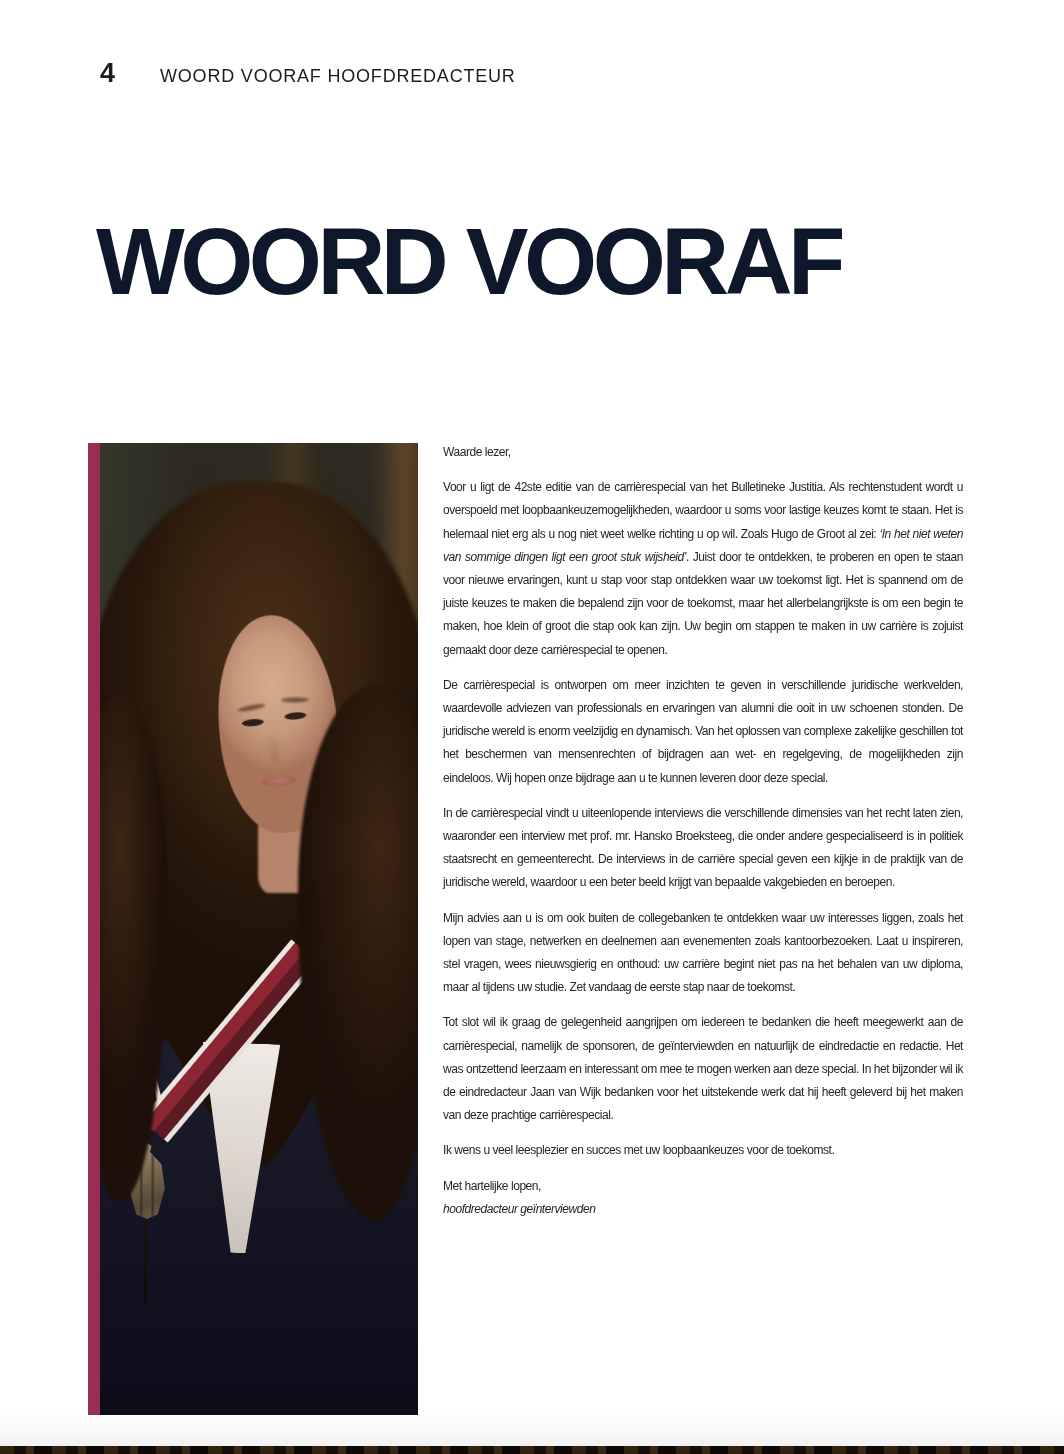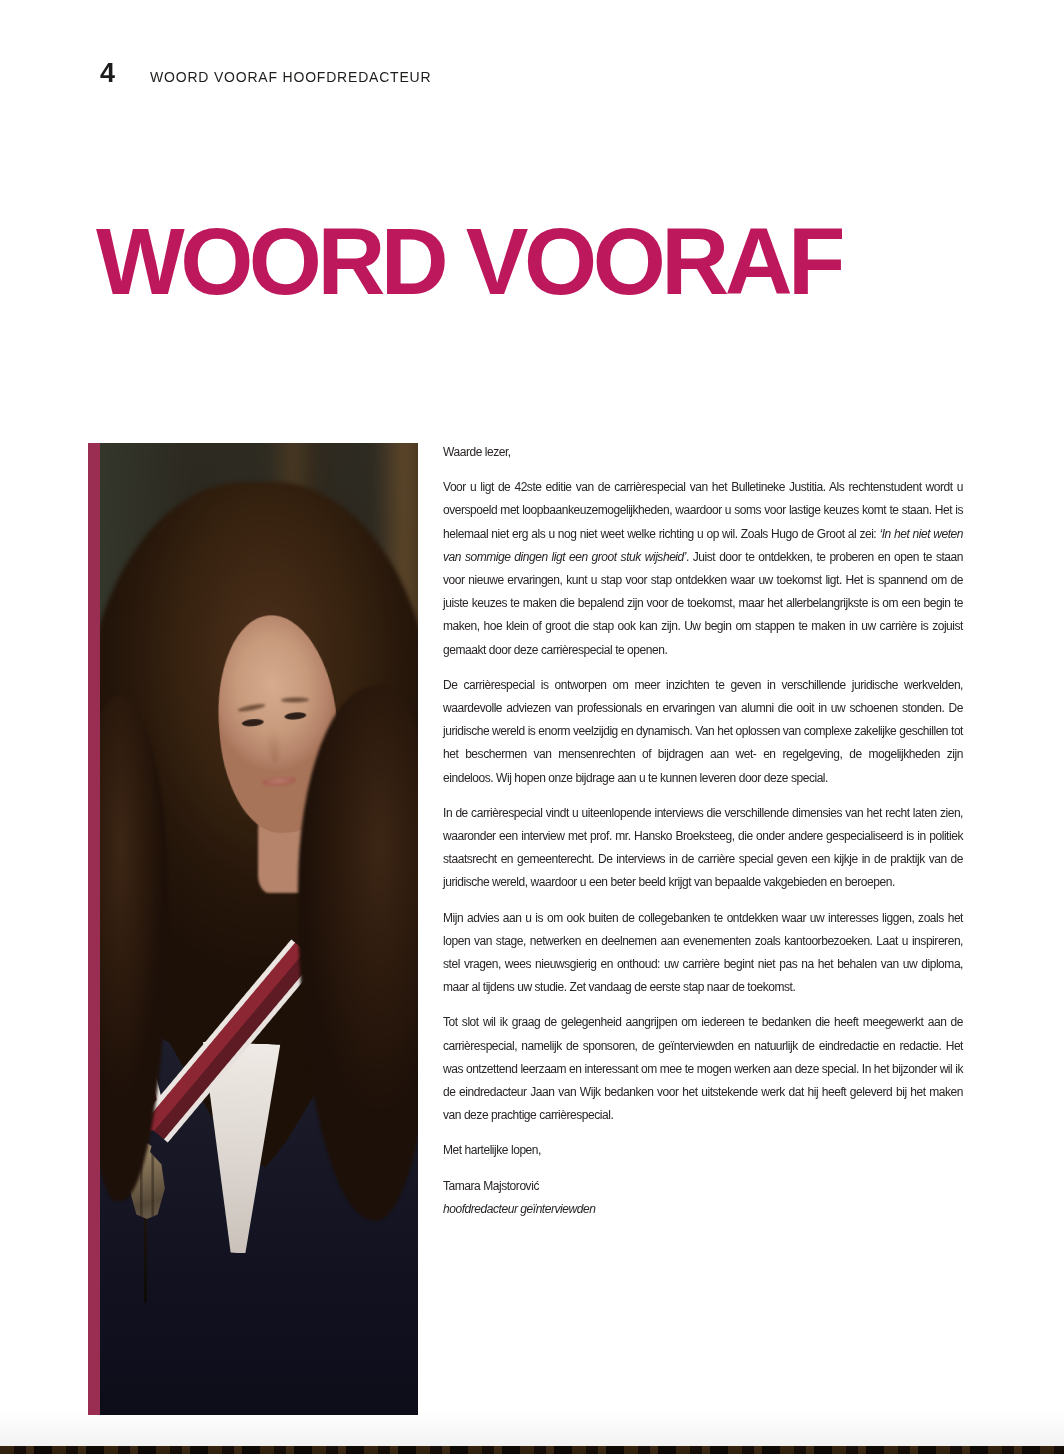--- a/index.html
+++ b/index.html
@@ -13,28 +13,28 @@
 
   
   .running-header {
     position:absolute; left:100px; top:58px;
     display:flex; align-items:baseline;
   }
   .page-number {
     font-size:27px; font-weight:800; color:#1c1c1c; letter-spacing:0;
   }
   .running-title {
-    margin-left:35px; font-size:14px; font-weight:400; color:#1d1d1b;
+    margin-left:45px; font-size:18px; font-weight:400; color:#1d1d1b;
     letter-spacing:0.8px; text-transform:uppercase;
   }
 
   
   .main-title {
     position:absolute; left:96px; top:218px; width:900px;
-    color:#be185d; font-weight:700;
+    color:#0f172a; font-weight:700;
     font-size:94px; line-height:87px; letter-spacing:-4.5px;
     text-transform:uppercase;
   }
   .main-title .title-line { display:block; white-space:nowrap; }
 
   
   .portrait { position:absolute; left:88px; top:443px; width:330px; height:972px; }
   .accent-stripe { position:absolute; left:0; top:0; width:12px; height:100%; background:#9a2e52; }
   .photo {
     position:absolute; left:12px; top:0; right:0; bottom:0;
@@ -178,21 +178,21 @@
     </div>
   </figure>
 
   <article class="article">
     <p class="para salutation">Waarde lezer,</p>
     <p class="para"><span>Voor u ligt de 42ste editie van de carrièrespecial van het Bulletineke Justitia. Als rechtenstudent wordt u overspoeld met loopbaankeuzemogelijkheden, waardoor u soms voor lastige keuzes komt te staan. Het is helemaal niet erg als u nog niet weet welke richting u op wil. Zoals Hugo de Groot al zei: </span><em class="quote">‘In het niet weten van sommige dingen ligt een groot stuk wijsheid’</em><span>. Juist door te ontdekken, te proberen en open te staan voor nieuwe ervaringen, kunt u stap voor stap ontdekken waar uw toekomst ligt. Het is spannend om de juiste keuzes te maken die bepalend zijn voor de toe­komst, maar het allerbelangrijkste is om een begin te maken, hoe klein of groot die stap ook kan zijn. Uw begin om stappen te maken in uw carrière is zojuist gemaakt door deze carrièrespecial te openen.</span></p>
     <p class="para">De carrièrespecial is ontworpen om meer inzichten te geven in verschillende ju­ridische werkvelden, waardevolle adviezen van professionals en ervaringen van alumni die ooit in uw schoenen stonden. De juridische wereld is enorm veelzijdig en dynamisch. Van het oplossen van complexe zakelijke geschillen tot het bescher­men van mensenrechten of bijdragen aan wet- en regelgeving, de mogelijkheden zijn eindeloos. Wij hopen onze bijdrage aan u te kunnen leveren door deze special.</p>
     <p class="para">In de carrièrespecial vindt u uiteenlopende interviews die verschillende dimensies van het recht laten zien, waaronder een interview met prof. mr. Hansko Broeksteeg, die onder andere gespecialiseerd is in politiek staatsrecht en gemeenterecht. De interviews in de carrière special geven een kijkje in de praktijk van de juridische wereld, waardoor u een beter beeld krijgt van bepaalde vakgebieden en beroepen.</p>
     <p class="para">Mijn advies aan u is om ook buiten de collegebanken te ontdekken waar uw interes­ses liggen, zoals het lopen van stage, netwerken en deelnemen aan evenementen zoals kantoorbezoeken. Laat u inspireren, stel vragen, wees nieuwsgierig en ont­houd: uw carrière begint niet pas na het behalen van uw diploma, maar al tijdens uw studie. Zet vandaag de eerste stap naar de toekomst.</p>
     <p class="para">Tot slot wil ik graag de gelegenheid aangrijpen om iedereen te bedanken die heeft meegewerkt aan de carrièrespecial, namelijk de sponsoren, de geïnterviewden en natuurlijk de eindredactie en redactie. Het was ontzettend leerzaam en interessant om mee te mogen werken aan deze special. In het bijzonder wil ik de eindredacteur Jaan van Wijk bedanken voor het uitstekende werk dat hij heeft geleverd bij het maken van deze prachtige carrièrespecial.</p>
+    <p class="para">Ik wens u veel leesplezier en succes met uw loopbaankeuzes voor de toekomst.</p>
     <p class="para">Met hartelijke lopen,</p>
-    <p class="para signature-name">Tamara Majstorović</p>
     <p class="para signature-role">hoofdredacteur geïnterviewden</p>
   </article>
 
   <div class="page-bottom-shade"></div>
   <div class="bottom-strip"></div>
 
 </div>
 
 </body></html>

